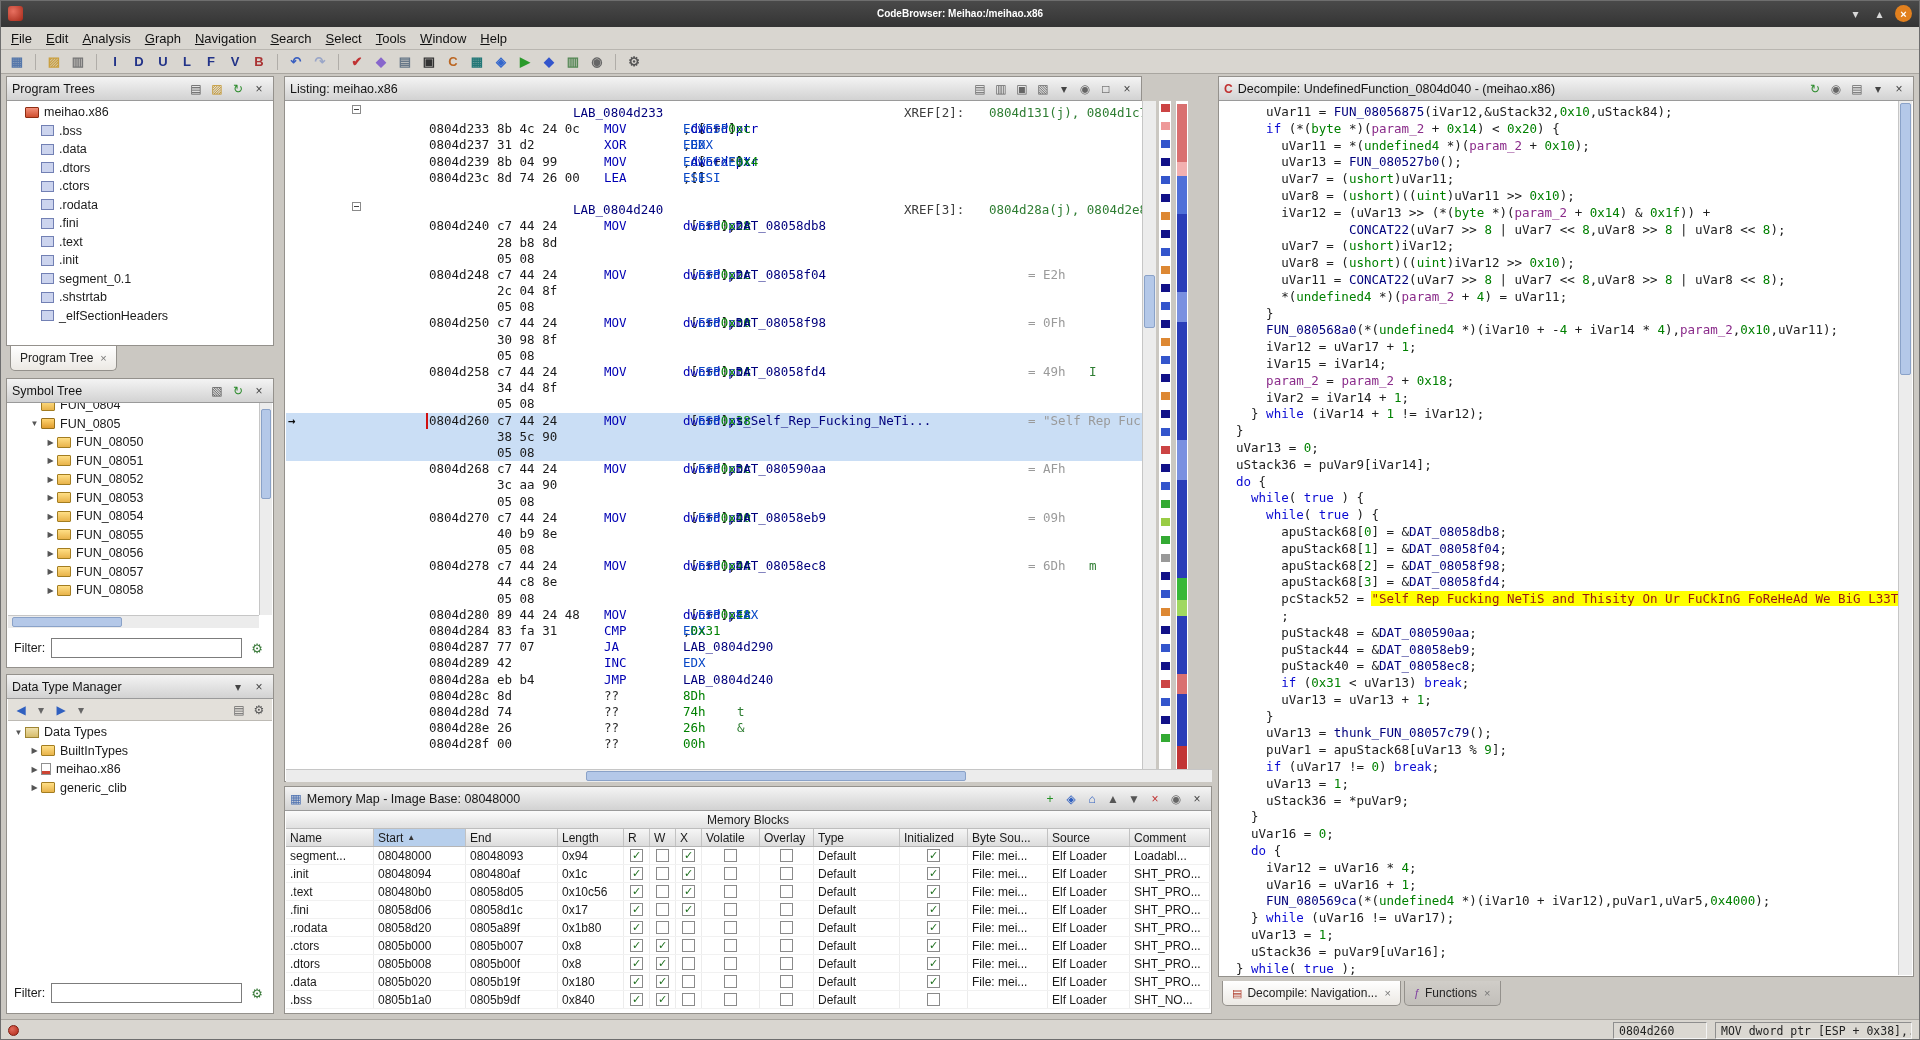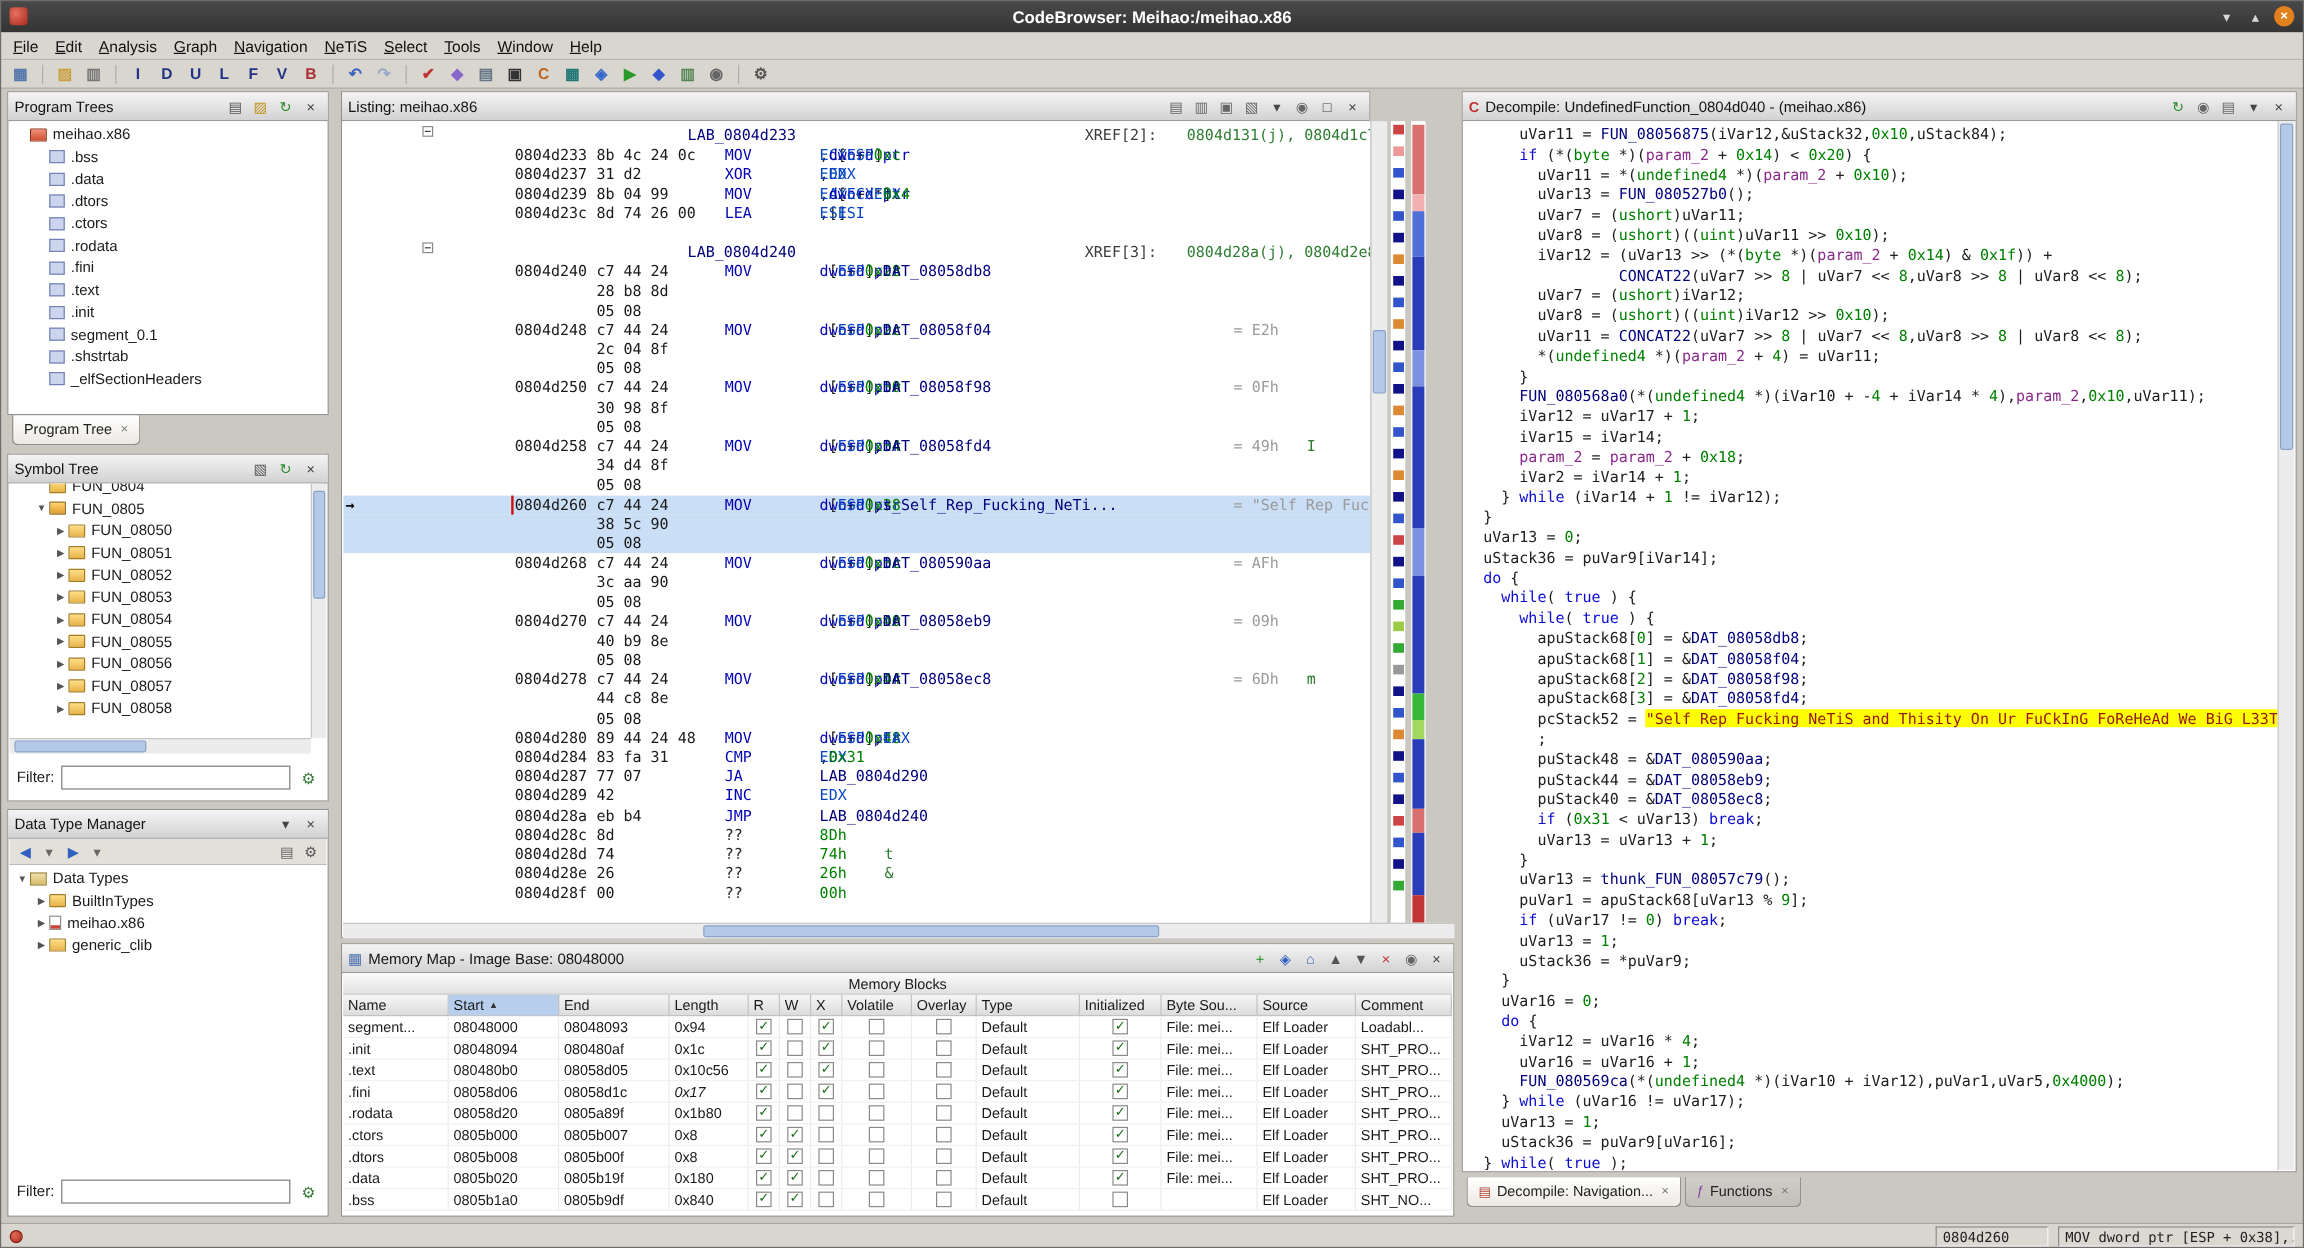--- a/index.html
+++ b/index.html
@@ -2,21 +2,21 @@
 <html><head>
 <meta charset="utf-8">
 <style>
 *{box-sizing:border-box;margin:0;padding:0}
 html,body{width:1920px;height:1040px;overflow:hidden}
 body{font-family:"Liberation Sans",sans-serif;background:#cbc8c2;position:relative;font-size:12.5px;color:#1a1a1a}
 body::after{content:"";position:absolute;inset:0;border:1px solid #6e6e6e;pointer-events:none;z-index:99}
 
 
 .titlebar{position:absolute;left:0;top:0;right:0;height:27px;background:linear-gradient(#4a4a4a,#343434);display:flex;align-items:center}
-.tb-title{position:absolute;left:0;right:0;text-align:center;font-size:14px;font-weight:bold;color:#fff}
+.tb-title{position:absolute;left:0;right:0;text-align:center;font-size:10px;font-weight:bold;color:#fff}
 .app-icon{width:15px;height:15px;border-radius:3px;background:radial-gradient(circle at 35% 35%,#e87060,#a42818);margin-left:8px;z-index:1}
 .tb-controls{position:absolute;right:8px;top:0;height:27px;display:flex;align-items:center;gap:7px;z-index:2}
 .tb-btn{width:17px;height:17px;display:flex;align-items:center;justify-content:center;color:#d8d8d8;font-size:12px}
 .tb-btn.accent{background:#e2801e;border-radius:50%;color:#fff;font-size:11px;font-weight:bold}
 .menubar{position:absolute;left:0;top:27px;right:0;height:23px;background:#d9d6d0;border-bottom:1px solid #b9b6b0;display:flex;align-items:center;padding-left:4px}
 .menu-item{padding:2px 7px;font-size:13px;color:#111}
 .menu-item::first-letter{text-decoration:underline}
 .toolbar{position:absolute;left:0;top:50px;right:0;height:24px;background:#d9d6d0;border-bottom:1px solid #a9a6a0;display:flex;align-items:center;padding-left:6px;gap:2px}
 .t-icon{width:22px;height:20px;display:flex;align-items:center;justify-content:center;font-size:13px;font-weight:bold}
 .t-sep{width:1px;height:16px;background:#b0ada8;margin:0 5px}
@@ -130,21 +130,21 @@
     </span>
 </div>
 
 <div class="menubar">
   <span id="menu-items" style="display:flex">
       <span class="menu-item">File</span>
       <span class="menu-item">Edit</span>
       <span class="menu-item">Analysis</span>
       <span class="menu-item">Graph</span>
       <span class="menu-item">Navigation</span>
-      <span class="menu-item">NeTiS</span>
+      <span class="menu-item">Search</span>
       <span class="menu-item">Select</span>
       <span class="menu-item">Tools</span>
       <span class="menu-item">Window</span>
       <span class="menu-item">Help</span>
     </span>
 </div>
 
 <div class="toolbar" id="toolbar-icons">
     <span class="t-icon" style="color: rgb(85, 119, 170);">▦</span>
     <span class="t-sep"></span>
@@ -773,21 +773,21 @@
             <span class="cbx">✓</span>
           </span>
           <span class="mm-c" style="flex: 0 0 80px;">File: mei...</span>
           <span class="mm-c" style="flex: 0 0 82px;">Elf Loader</span>
           <span class="mm-c" style="flex: 1 1 auto;">SHT_PRO...</span>
         </div>
         <div class="mm-row">
           <span class="mm-c" style="flex: 0 0 88px;">.fini</span>
           <span class="mm-c" style="flex: 0 0 92px;">08058d06</span>
           <span class="mm-c" style="flex: 0 0 92px;">08058d1c</span>
-          <span class="mm-c" style="flex: 0 0 66px; font-style: italic;">0x17</span>
+          <span class="mm-c" style="flex: 0 0 66px;">0x17</span>
           <span class="mm-c center" style="flex: 0 0 26px;">
             <span class="cbx">✓</span>
           </span>
           <span class="mm-c center" style="flex: 0 0 26px;">
             <span class="cbx"></span>
           </span>
           <span class="mm-c center" style="flex: 0 0 26px;">
             <span class="cbx">✓</span>
           </span>
           <span class="mm-c center" style="flex: 0 0 58px;">

